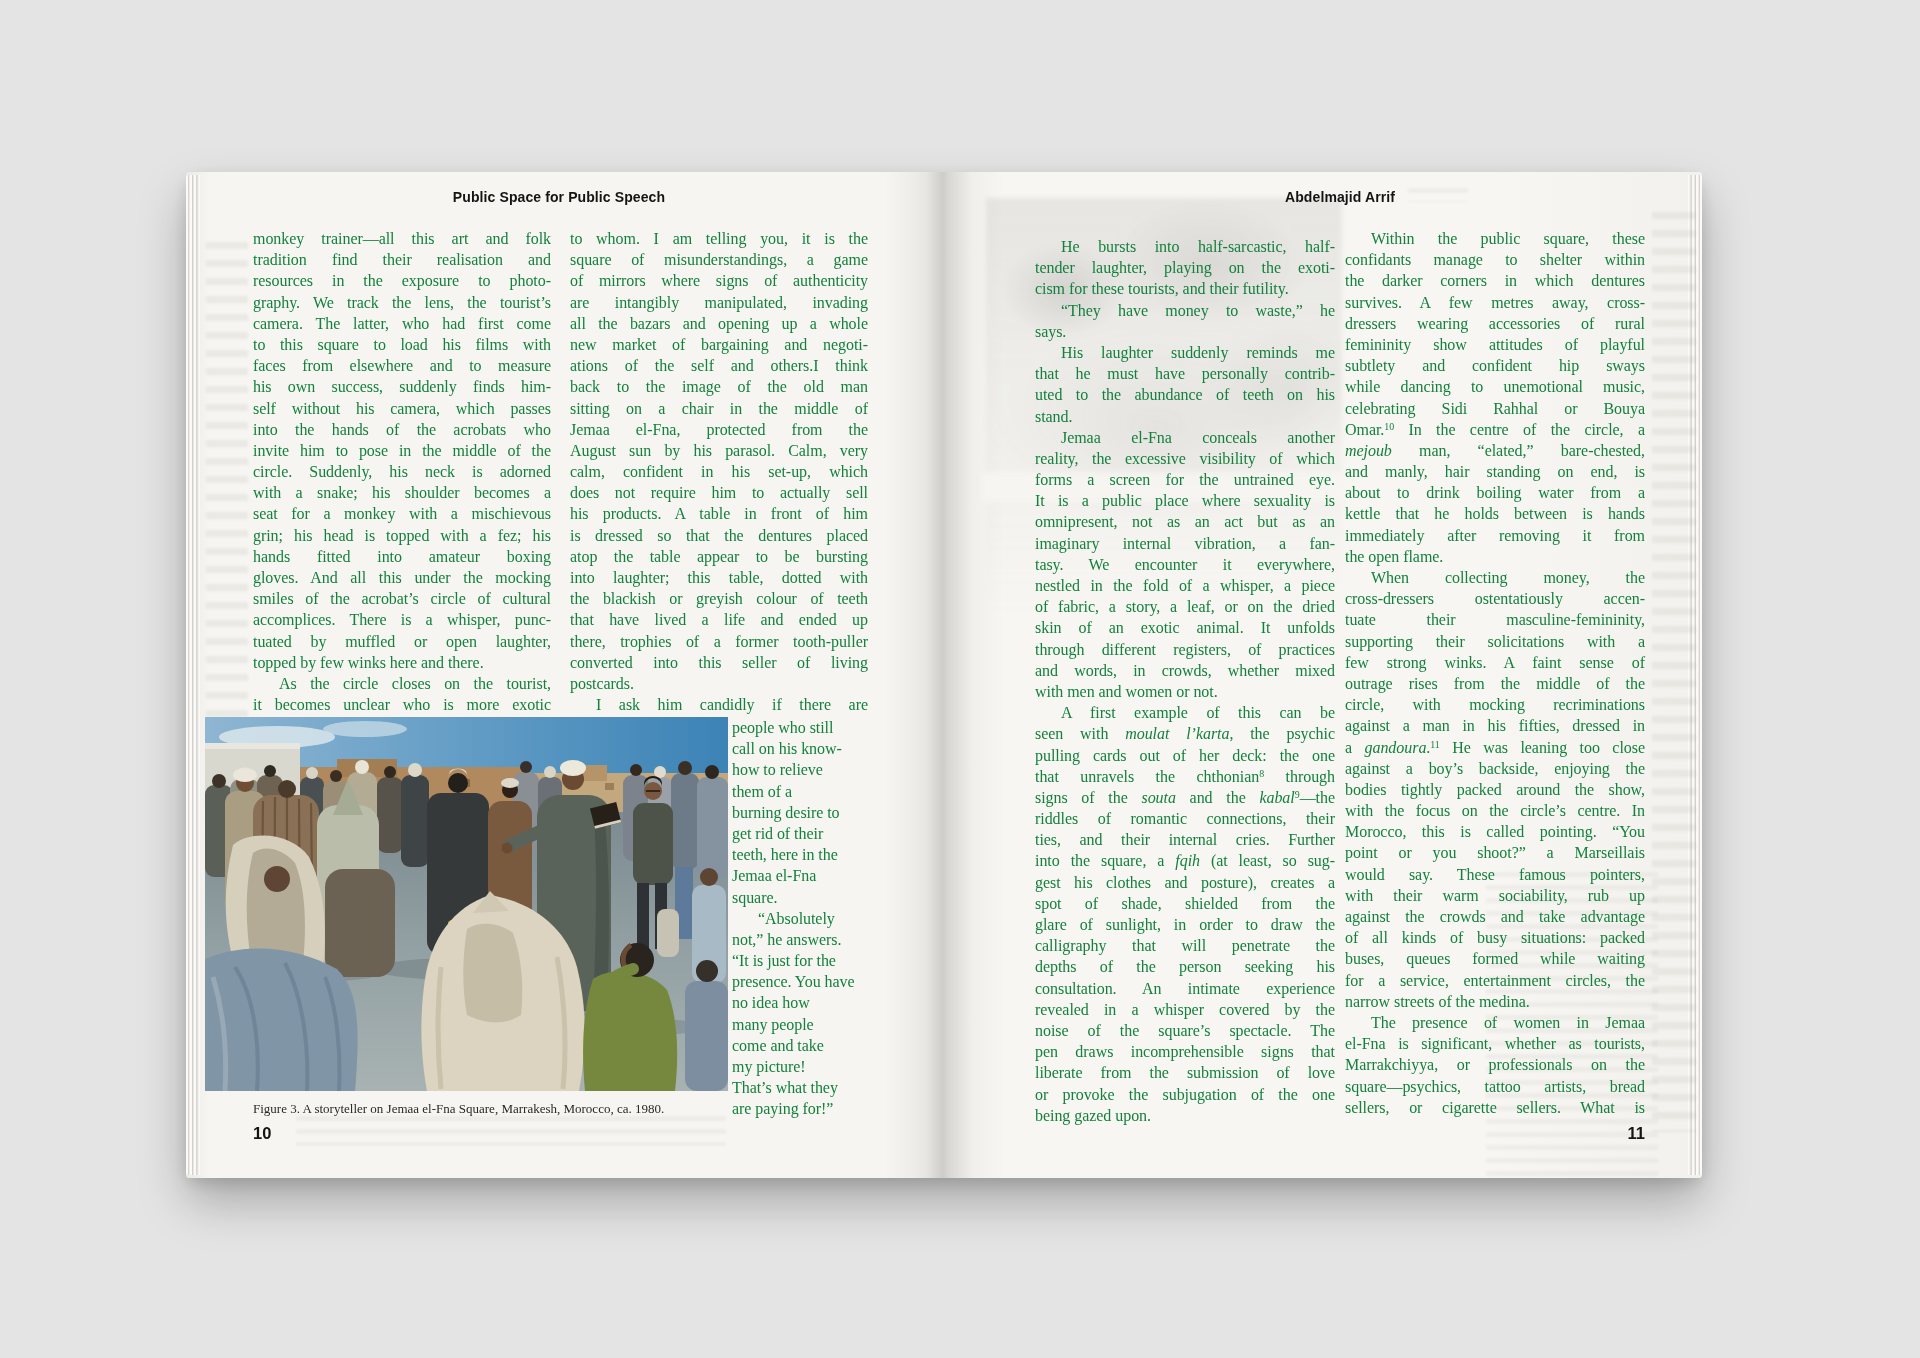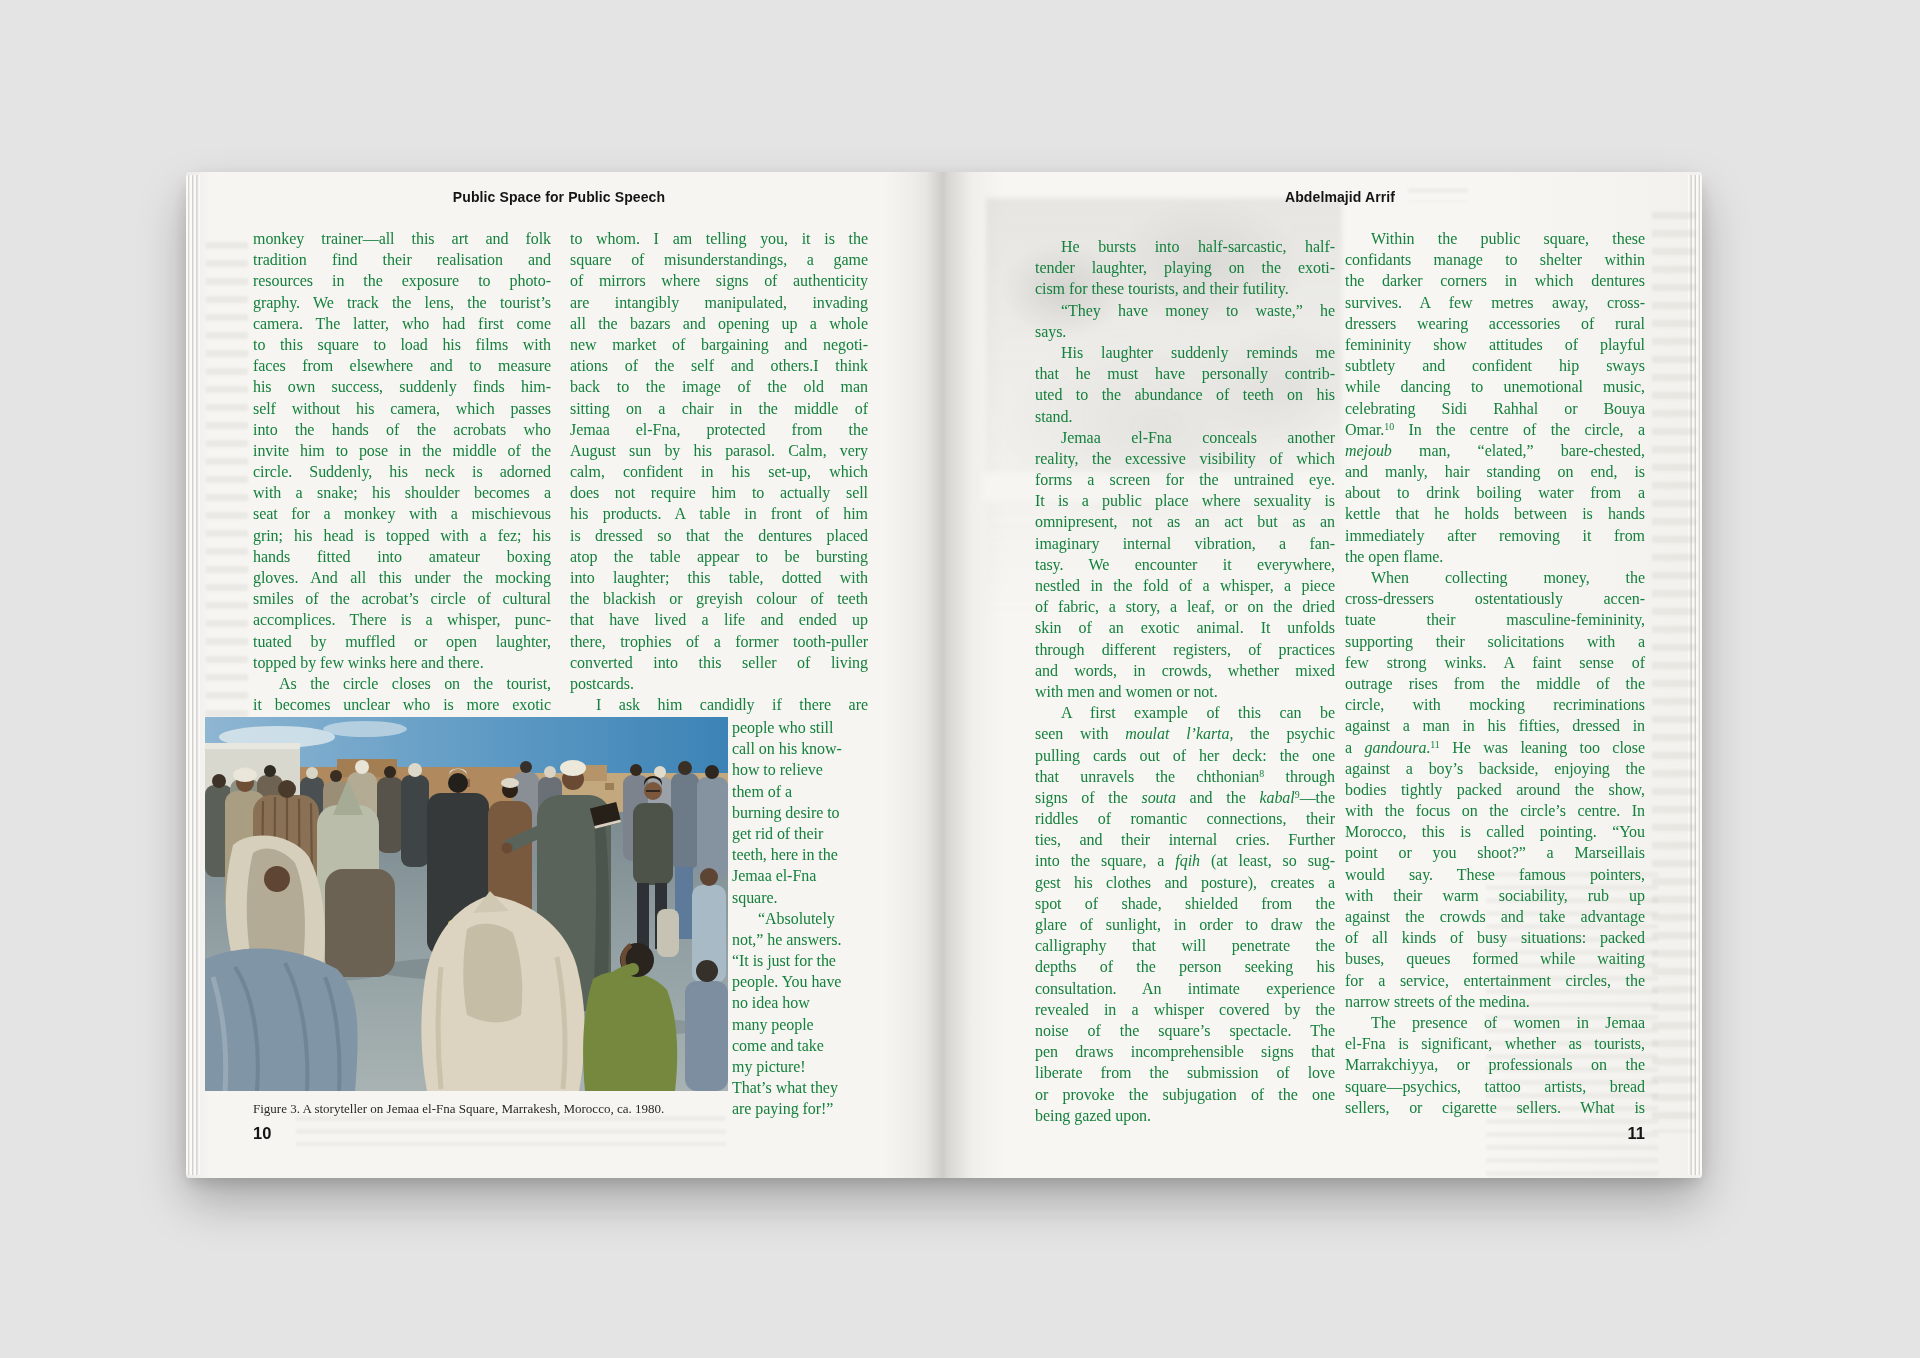--- a/index.html
+++ b/index.html
@@ -142,21 +142,21 @@
         <div class="line ragged">how to relieve</div>
         <div class="line ragged">them of a</div>
         <div class="line ragged">burning desire to</div>
         <div class="line ragged">get rid of their</div>
         <div class="line ragged">teeth, here in the</div>
         <div class="line ragged">Jemaa el-Fna</div>
         <div class="line ragged">square.</div>
         <div class="line indent ragged">“Absolutely</div>
         <div class="line ragged">not,” he answers.</div>
         <div class="line ragged">“It is just for the</div>
-        <div class="line ragged">people. You have</div>
+        <div class="line ragged">presence. You have</div>
         <div class="line ragged">no idea how</div>
         <div class="line ragged">many people</div>
         <div class="line ragged">come and take</div>
         <div class="line ragged">my picture!</div>
         <div class="line ragged">That’s what they</div>
         <div class="line ragged">are paying for!”</div>
       </div>
     <div class="col" id="col-r1">
         <div class="line indent">He bursts into half-sarcastic, half-</div>
         <div class="line">tender laughter, playing on the exoti-</div>

